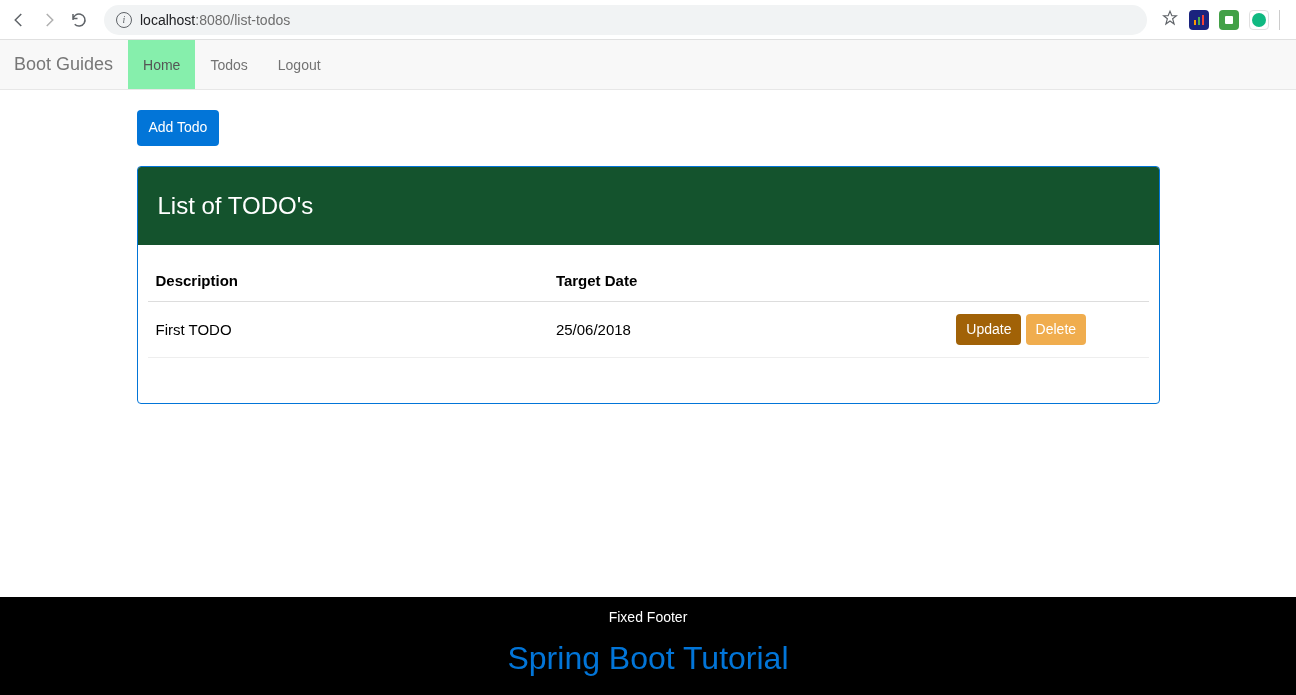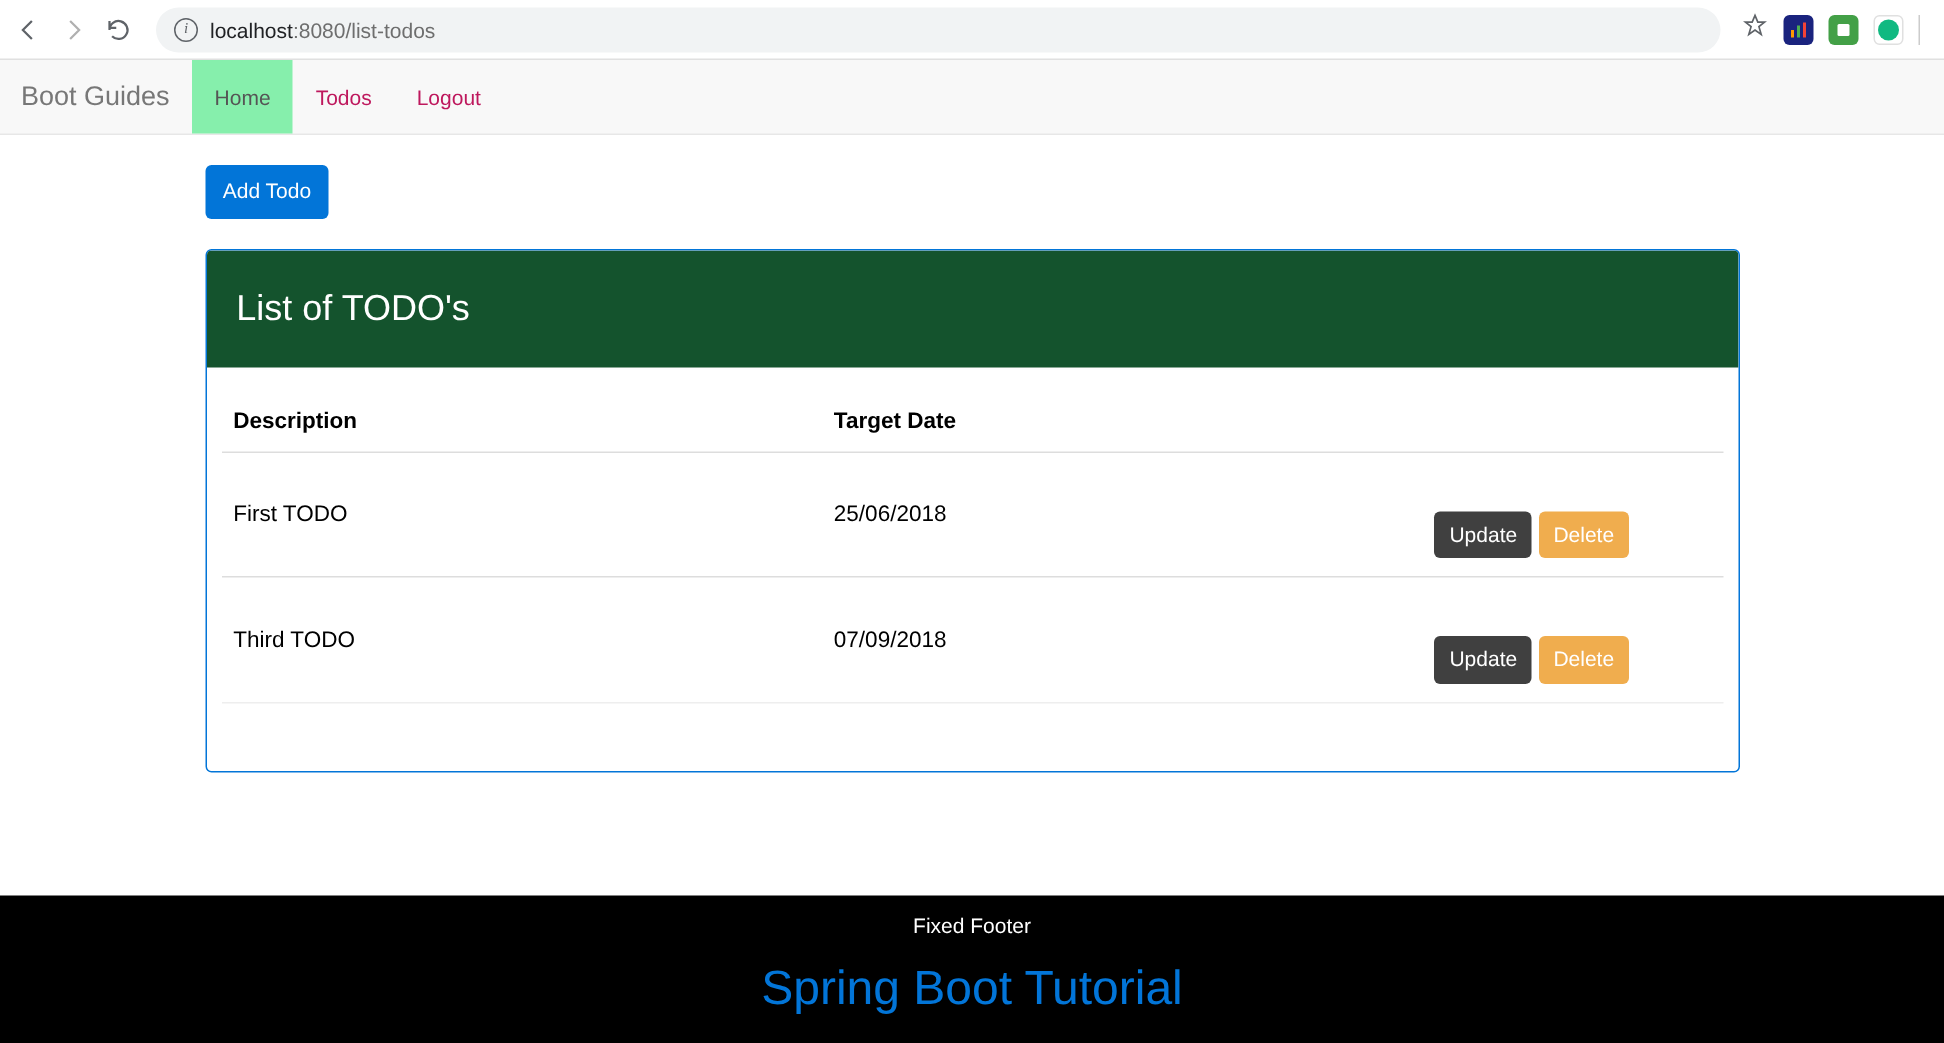--- a/index.html
+++ b/index.html
@@ -75,21 +75,21 @@
   padding-left: 8px;
 }
 .brand {
   font-size: 18px;
   color: #777;
   display: flex; align-items: center;
   padding: 0 15px 0 6px;
 }
 .nav-link {
   font-size: 14px;
-  color: #be185d;
+  color: #737373;
   display: flex; align-items: center;
   padding: 0 15px;
 }
 .nav-link.active { background: #86efac; color: #555; }
 
 
 .container {
   width: 1023px;
   margin: 0 auto;
   padding: 20px 0 0 0;
@@ -98,21 +98,21 @@
   display: inline-block;
   padding: 8px 12px;
   font-size: 14px;
   border-radius: 4px;
   color: #fff;
   border: none;
   cursor: pointer;
   line-height: 1.4;
 }
 .btn-primary { background: #0275d8; }
-.btn-success { background: #404040; margin-top: 27px; }
+.btn-success { background: #a16207; }
 .btn-warning { background: #f0ad4e; }
 .btn-sm { padding: 6px 10px; font-size: 14px; }
 
 .panel {
   margin-top: 20px;
   border: 1px solid #0275d8;
   border-radius: 4px;
   overflow: hidden;
   padding-bottom: 30px;
 }
@@ -226,25 +226,20 @@
             <th class="col-date">Target Date</th>
             <th class="col-act"></th>
           </tr>
         </thead>
         <tbody id="todo-rows">
             <tr>
               <td>First TODO</td>
               <td>25/06/2018</td>
               <td class="action-cell"><button class="btn btn-success btn-sm">Update</button> <button class="btn btn-warning btn-sm">Delete</button></td>
             </tr>
-            <tr>
-              <td>Third TODO</td>
-              <td>07/09/2018</td>
-              <td class="action-cell"><button class="btn btn-success btn-sm">Update</button> <button class="btn btn-warning btn-sm">Delete</button></td>
-            </tr>
           </tbody>
       </table>
     </div>
   </div>
 </div>
 
 <div class="footer">
   <div class="ftxt">Fixed Footer</div>
   <div class="ftitle">Spring Boot Tutorial</div>
 </div>

